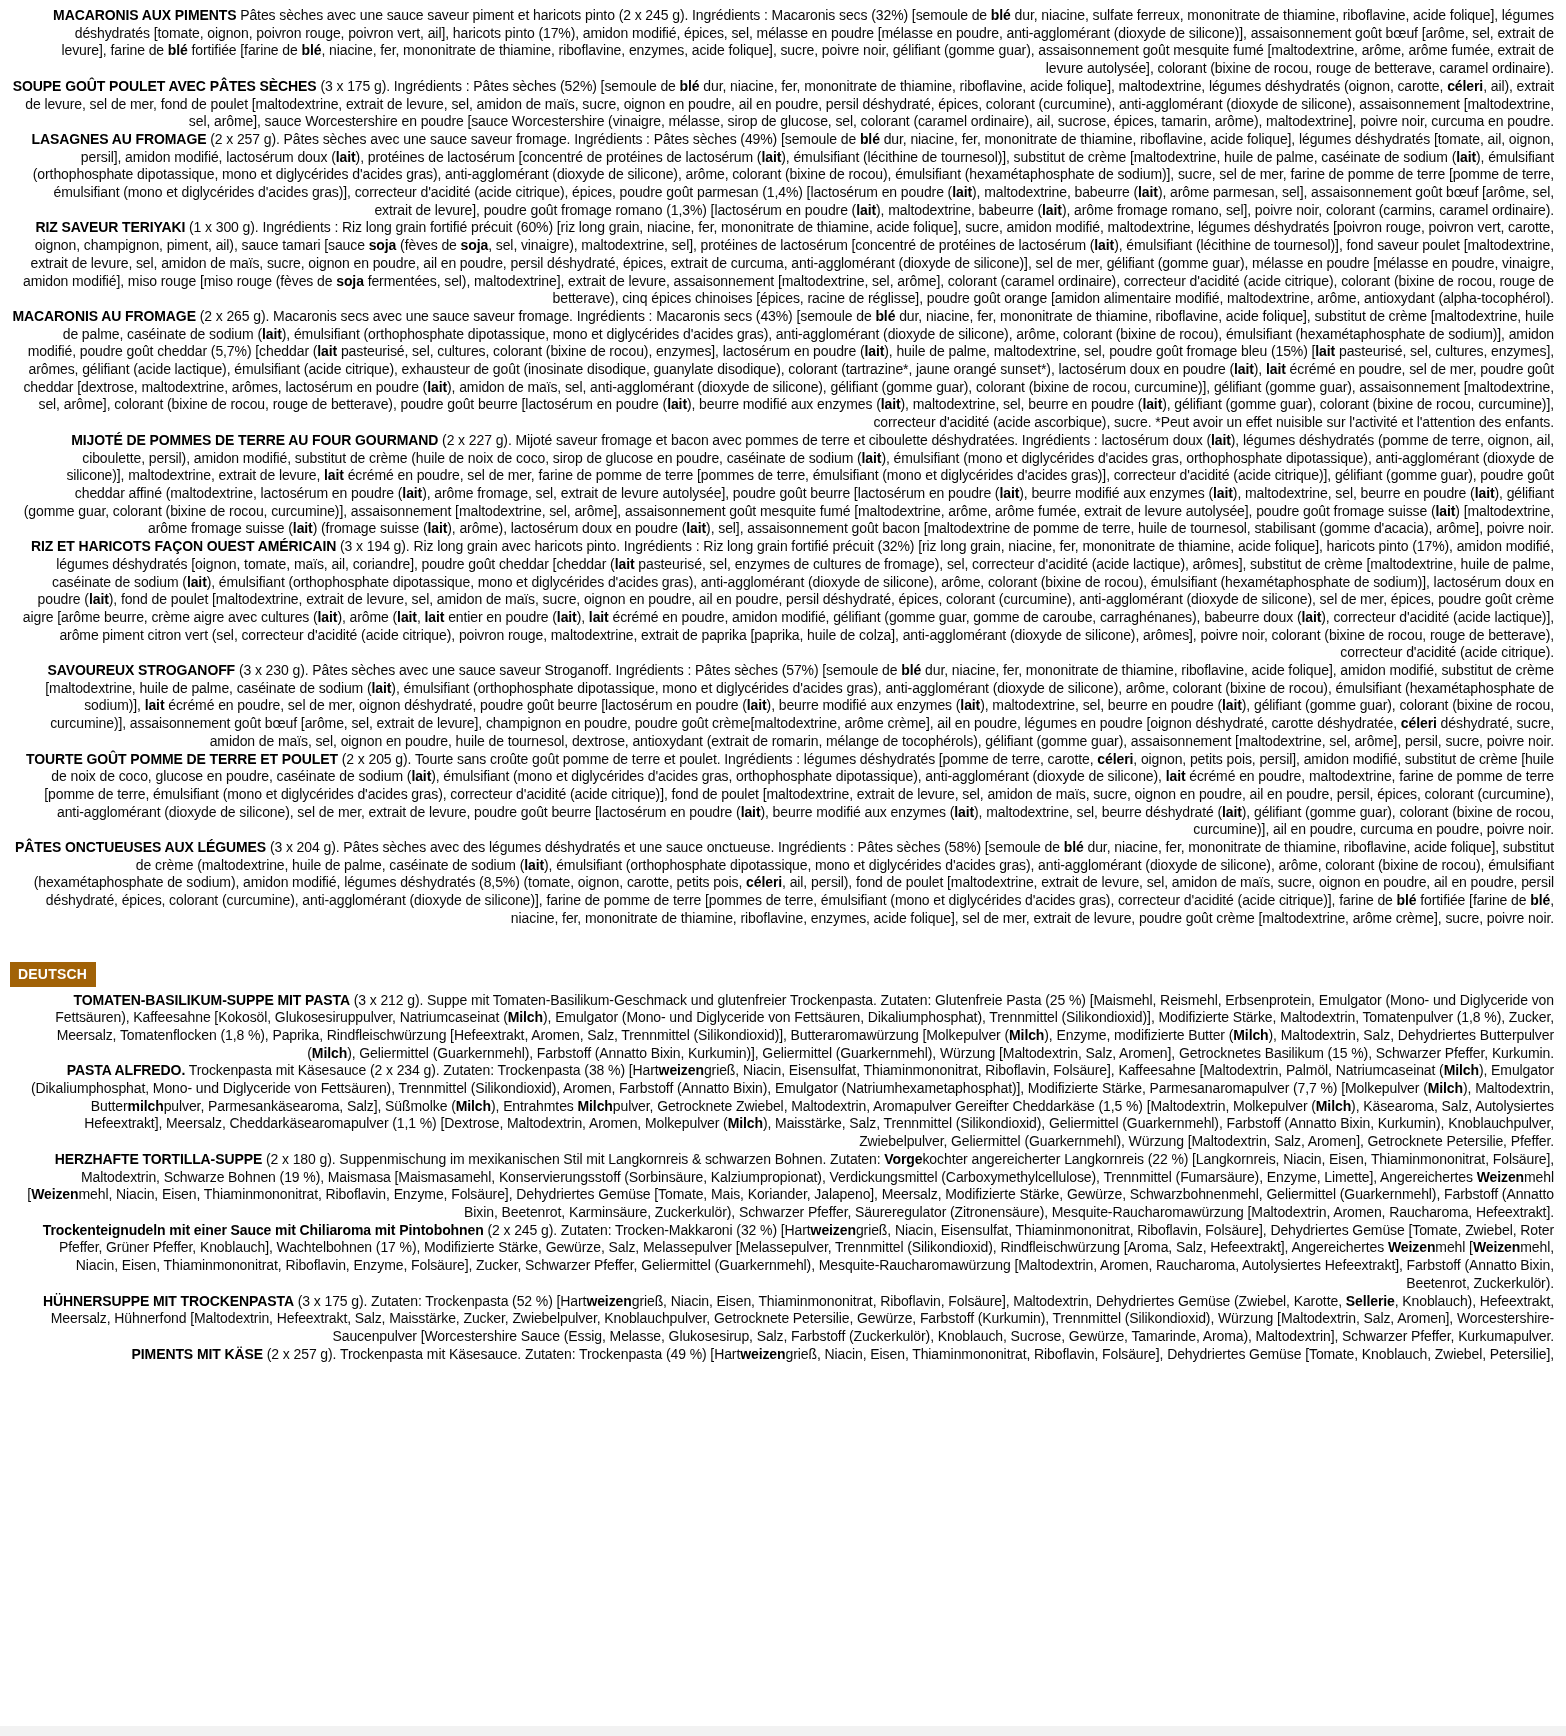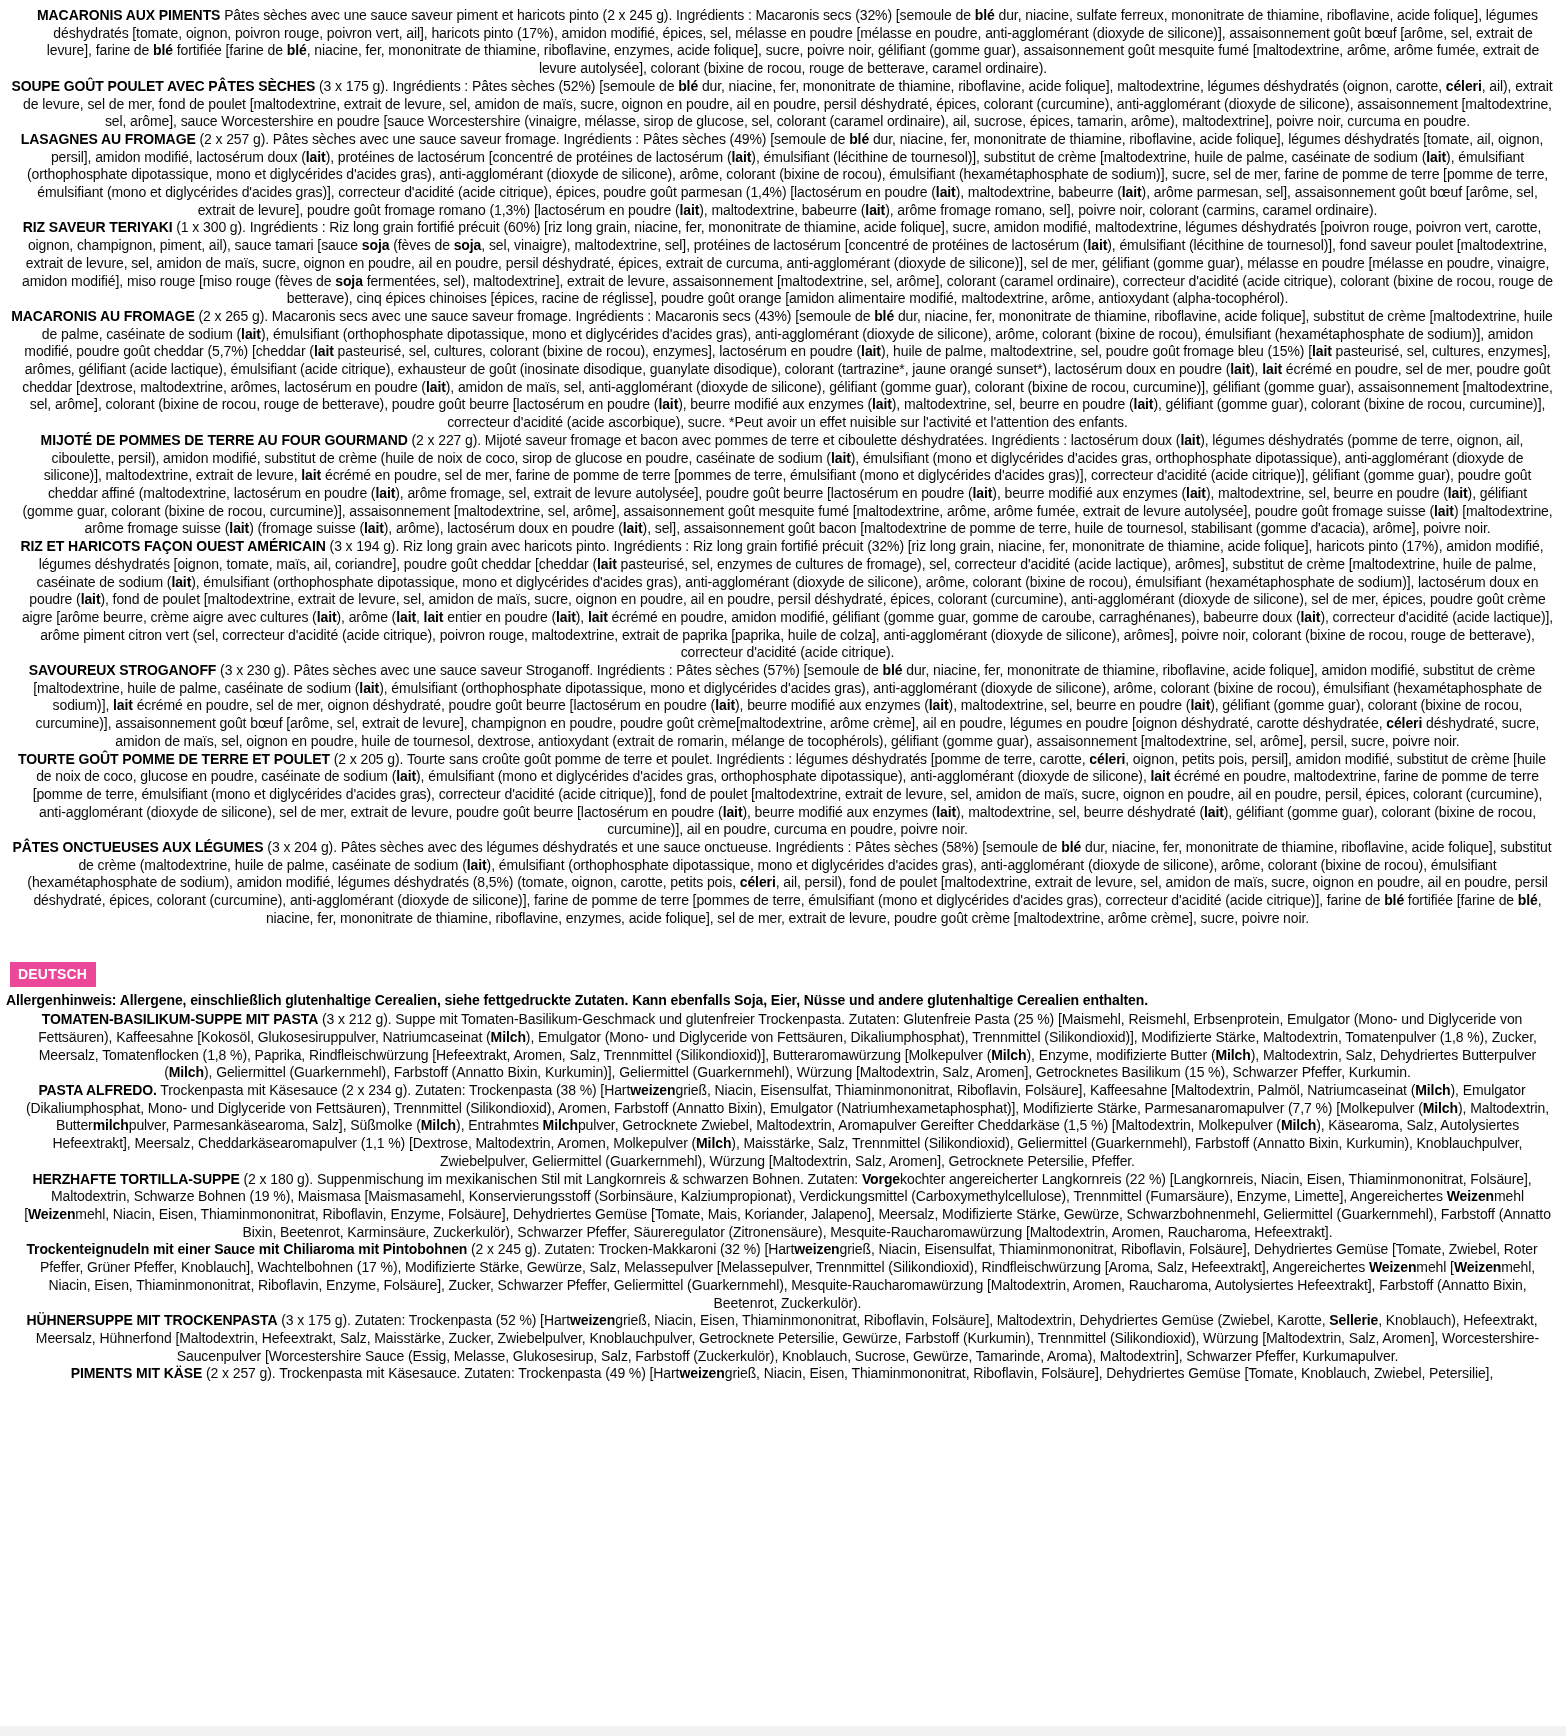--- a/index.html
+++ b/index.html
@@ -12,28 +12,28 @@
     overflow: hidden;
   }
   .sheet { padding: 7px 12px 0 0; }
   .para {
     font-size: 14px;
     line-height: 17.7px;
     letter-spacing: -0.1px;
     padding-left: 21px;
     text-indent: -11px;
     margin: 0;
-    text-align: center;
+    text-align: right;
   }
   .para.indent-extra { padding-left: 32px; }
   .para b { font-weight: 700; color: #000; }
   .title { font-weight: 700; color: #000; }
   .lang-tab {
     display: inline-block;
-    background: #ec4899;
+    background: #a16207;
     color: #ffffff;
     font-weight: 700;
     font-size: 14px;
     letter-spacing: 0.2px;
     padding: 4px 9px 5px 8px;
     margin: 34px 0 5px 10px;
   }
   .allergen {
     font-weight: 700;
     font-size: 14px;
@@ -64,21 +64,20 @@
     <p class="para"><span class="title">MACARONIS AU FROMAGE</span> <span>(2 x 265 g). Macaronis secs avec une sauce saveur fromage. Ingrédients : Macaronis secs (43%) [semoule de <b>blé</b> dur, niacine, fer, mononitrate de thiamine, riboflavine, acide folique], substitut de crème [maltodextrine, huile de palme, caséinate de sodium (<b>lait</b>), émulsifiant (orthophosphate dipotassique, mono et diglycérides d'acides gras), anti-agglomérant (dioxyde de silicone), arôme, colorant (bixine de rocou), émulsifiant (hexamétaphosphate de sodium)], amidon modifié, poudre goût cheddar (5,7%) [cheddar (<b>lait</b> pasteurisé, sel, cultures, colorant (bixine de rocou), enzymes], lactosérum en poudre (<b>lait</b>), huile de palme, maltodextrine, sel, poudre goût fromage bleu (15%) [<b>lait</b> pasteurisé, sel, cultures, enzymes], arômes, gélifiant (acide lactique), émulsifiant (acide citrique), exhausteur de goût (inosinate disodique, guanylate disodique), colorant (tartrazine*, jaune orangé sunset*), lactosérum doux en poudre (<b>lait</b>), <b>lait</b> écrémé en poudre, sel de mer, poudre goût cheddar [dextrose, maltodextrine, arômes, lactosérum en poudre (<b>lait</b>), amidon de maïs, sel, anti-agglomérant (dioxyde de silicone), gélifiant (gomme guar), colorant (bixine de rocou, curcumine)], gélifiant (gomme guar), assaisonnement [maltodextrine, sel, arôme], colorant (bixine de rocou, rouge de betterave), poudre goût beurre [lactosérum en poudre (<b>lait</b>), beurre modifié aux enzymes (<b>lait</b>), maltodextrine, sel, beurre en poudre (<b>lait</b>), gélifiant (gomme guar), colorant (bixine de rocou, curcumine)], correcteur d'acidité (acide ascorbique), sucre. *Peut avoir un effet nuisible sur l'activité et l'attention des enfants.</span></p>
     <p class="para"><span class="title">MIJOTÉ DE POMMES DE TERRE AU FOUR GOURMAND</span> <span>(2 x 227 g). Mijoté saveur fromage et bacon avec pommes de terre et ciboulette déshydratées. Ingrédients : lactosérum doux (<b>lait</b>), légumes déshydratés (pomme de terre, oignon, ail, ciboulette, persil), amidon modifié, substitut de crème (huile de noix de coco, sirop de glucose en poudre, caséinate de sodium (<b>lait</b>), émulsifiant (mono et diglycérides d'acides gras, orthophosphate dipotassique), anti-agglomérant (dioxyde de silicone)], maltodextrine, extrait de levure, <b>lait</b> écrémé en poudre, sel de mer, farine de pomme de terre [pommes de terre, émulsifiant (mono et diglycérides d'acides gras)], correcteur d'acidité (acide citrique)], gélifiant (gomme guar), poudre goût cheddar affiné (maltodextrine, lactosérum en poudre (<b>lait</b>), arôme fromage, sel, extrait de levure autolysée], poudre goût beurre [lactosérum en poudre (<b>lait</b>), beurre modifié aux enzymes (<b>lait</b>), maltodextrine, sel, beurre en poudre (<b>lait</b>), gélifiant (gomme guar, colorant (bixine de rocou, curcumine)], assaisonnement [maltodextrine, sel, arôme], assaisonnement goût mesquite fumé [maltodextrine, arôme, arôme fumée, extrait de levure autolysée], poudre goût fromage suisse (<b>lait</b>) [maltodextrine, arôme fromage suisse (<b>lait</b>) (fromage suisse (<b>lait</b>), arôme), lactosérum doux en poudre (<b>lait</b>), sel], assaisonnement goût bacon [maltodextrine de pomme de terre, huile de tournesol, stabilisant (gomme d'acacia), arôme], poivre noir.</span></p>
     <p class="para"><span class="title">RIZ ET HARICOTS FAÇON OUEST AMÉRICAIN</span> <span>(3 x 194 g). Riz long grain avec haricots pinto. Ingrédients : Riz long grain fortifié précuit (32%) [riz long grain, niacine, fer, mononitrate de thiamine, acide folique], haricots pinto (17%), amidon modifié, légumes déshydratés [oignon, tomate, maïs, ail, coriandre], poudre goût cheddar [cheddar (<b>lait</b> pasteurisé, sel, enzymes de cultures de fromage), sel, correcteur d'acidité (acide lactique), arômes], substitut de crème [maltodextrine, huile de palme, caséinate de sodium (<b>lait</b>), émulsifiant (orthophosphate dipotassique, mono et diglycérides d'acides gras), anti-agglomérant (dioxyde de silicone), arôme, colorant (bixine de rocou), émulsifiant (hexamétaphosphate de sodium)], lactosérum doux en poudre (<b>lait</b>), fond de poulet [maltodextrine, extrait de levure, sel, amidon de maïs, sucre, oignon en poudre, ail en poudre, persil déshydraté, épices, colorant (curcumine), anti-agglomérant (dioxyde de silicone), sel de mer, épices, poudre goût crème aigre [arôme beurre, crème aigre avec cultures (<b>lait</b>), arôme (<b>lait</b>, <b>lait</b> entier en poudre (<b>lait</b>), <b>lait</b> écrémé en poudre, amidon modifié, gélifiant (gomme guar, gomme de caroube, carraghénanes), babeurre doux (<b>lait</b>), correcteur d'acidité (acide lactique)], arôme piment citron vert (sel, correcteur d'acidité (acide citrique), poivron rouge, maltodextrine, extrait de paprika [paprika, huile de colza], anti-agglomérant (dioxyde de silicone), arômes], poivre noir, colorant (bixine de rocou, rouge de betterave), correcteur d'acidité (acide citrique).</span></p>
     <p class="para"><span class="title">SAVOUREUX STROGANOFF</span> <span>(3 x 230 g). Pâtes sèches avec une sauce saveur Stroganoff. Ingrédients : Pâtes sèches (57%) [semoule de <b>blé</b> dur, niacine, fer, mononitrate de thiamine, riboflavine, acide folique], amidon modifié, substitut de crème [maltodextrine, huile de palme, caséinate de sodium (<b>lait</b>), émulsifiant (orthophosphate dipotassique, mono et diglycérides d'acides gras), anti-agglomérant (dioxyde de silicone), arôme, colorant (bixine de rocou), émulsifiant (hexamétaphosphate de sodium)], <b>lait</b> écrémé en poudre, sel de mer, oignon déshydraté, poudre goût beurre [lactosérum en poudre (<b>lait</b>), beurre modifié aux enzymes (<b>lait</b>), maltodextrine, sel, beurre en poudre (<b>lait</b>), gélifiant (gomme guar), colorant (bixine de rocou, curcumine)], assaisonnement goût bœuf [arôme, sel, extrait de levure], champignon en poudre, poudre goût crème[maltodextrine, arôme crème], ail en poudre, légumes en poudre [oignon déshydraté, carotte déshydratée, <b>céleri</b> déshydraté, sucre, amidon de maïs, sel, oignon en poudre, huile de tournesol, dextrose, antioxydant (extrait de romarin, mélange de tocophérols), gélifiant (gomme guar), assaisonnement [maltodextrine, sel, arôme], persil, sucre, poivre noir.</span></p>
     <p class="para"><span class="title">TOURTE GOÛT POMME DE TERRE ET POULET</span> <span>(2 x 205 g). Tourte sans croûte goût pomme de terre et poulet. Ingrédients : légumes déshydratés [pomme de terre, carotte, <b>céleri</b>, oignon, petits pois, persil], amidon modifié, substitut de crème [huile de noix de coco, glucose en poudre, caséinate de sodium (<b>lait</b>), émulsifiant (mono et diglycérides d'acides gras, orthophosphate dipotassique), anti-agglomérant (dioxyde de silicone), <b>lait</b> écrémé en poudre, maltodextrine, farine de pomme de terre [pomme de terre, émulsifiant (mono et diglycérides d'acides gras), correcteur d'acidité (acide citrique)], fond de poulet [maltodextrine, extrait de levure, sel, amidon de maïs, sucre, oignon en poudre, ail en poudre, persil, épices, colorant (curcumine), anti-agglomérant (dioxyde de silicone), sel de mer, extrait de levure, poudre goût beurre [lactosérum en poudre (<b>lait</b>), beurre modifié aux enzymes (<b>lait</b>), maltodextrine, sel, beurre déshydraté (<b>lait</b>), gélifiant (gomme guar), colorant (bixine de rocou, curcumine)], ail en poudre, curcuma en poudre, poivre noir.</span></p>
     <p class="para"><span class="title">PÂTES ONCTUEUSES AUX LÉGUMES</span> <span>(3 x 204 g). Pâtes sèches avec des légumes déshydratés et une sauce onctueuse. Ingrédients : Pâtes sèches (58%) [semoule de <b>blé</b> dur, niacine, fer, mononitrate de thiamine, riboflavine, acide folique], substitut de crème (maltodextrine, huile de palme, caséinate de sodium (<b>lait</b>), émulsifiant (orthophosphate dipotassique, mono et diglycérides d'acides gras), anti-agglomérant (dioxyde de silicone), arôme, colorant (bixine de rocou), émulsifiant (hexamétaphosphate de sodium), amidon modifié, légumes déshydratés (8,5%) (tomate, oignon, carotte, petits pois, <b>céleri</b>, ail, persil), fond de poulet [maltodextrine, extrait de levure, sel, amidon de maïs, sucre, oignon en poudre, ail en poudre, persil déshydraté, épices, colorant (curcumine), anti-agglomérant (dioxyde de silicone)], farine de pomme de terre [pommes de terre, émulsifiant (mono et diglycérides d'acides gras), correcteur d'acidité (acide citrique)], farine de <b>blé</b> fortifiée [farine de <b>blé</b>, niacine, fer, mononitrate de thiamine, riboflavine, enzymes, acide folique], sel de mer, extrait de levure, poudre goût crème [maltodextrine, arôme crème], sucre, poivre noir.</span></p>
   </div>
 
   <div class="lang-tab">DEUTSCH</div>
 
-  <p class="allergen">Allergenhinweis: Allergene, einschließlich glutenhaltige Cerealien, siehe fettgedruckte Zutaten. Kann ebenfalls Soja, Eier, Nüsse und andere glutenhaltige Cerealien enthalten.</p>
 
   <div>
     <p class="para"><span class="title">TOMATEN-BASILIKUM-SUPPE MIT PASTA</span> <span>(3 x 212 g). Suppe mit Tomaten-Basilikum-Geschmack und glutenfreier Trockenpasta. Zutaten: Glutenfreie Pasta (25 %) [Maismehl, Reismehl, Erbsenprotein, Emulgator (Mono- und Diglyceride von Fettsäuren), Kaffeesahne [Kokosöl, Glukosesiruppulver, Natriumcaseinat (<b>Milch</b>), Emulgator (Mono- und Diglyceride von Fettsäuren, Dikaliumphosphat), Trennmittel (Silikondioxid)], Modifizierte Stärke, Maltodextrin, Tomatenpulver (1,8 %), Zucker, Meersalz, Tomatenflocken (1,8 %), Paprika, Rindfleischwürzung [Hefeextrakt, Aromen, Salz, Trennmittel (Silikondioxid)], Butteraromawürzung [Molkepulver (<b>Milch</b>), Enzyme, modifizierte Butter (<b>Milch</b>), Maltodextrin, Salz, Dehydriertes Butterpulver (<b>Milch</b>), Geliermittel (Guarkernmehl), Farbstoff (Annatto Bixin, Kurkumin)], Geliermittel (Guarkernmehl), Würzung [Maltodextrin, Salz, Aromen], Getrocknetes Basilikum (15 %), Schwarzer Pfeffer, Kurkumin.</span></p>
     <p class="para"><span class="title">PASTA ALFREDO.</span> <span>Trockenpasta mit Käsesauce (2 x 234 g). Zutaten: Trockenpasta (38 %) [Hart<b>weizen</b>grieß, Niacin, Eisensulfat, Thiaminmononitrat, Riboflavin, Folsäure], Kaffeesahne [Maltodextrin, Palmöl, Natriumcaseinat (<b>Milch</b>), Emulgator (Dikaliumphosphat, Mono- und Diglyceride von Fettsäuren), Trennmittel (Silikondioxid), Aromen, Farbstoff (Annatto Bixin), Emulgator (Natriumhexametaphosphat)], Modifizierte Stärke, Parmesanaromapulver (7,7 %) [Molkepulver (<b>Milch</b>), Maltodextrin, Butter<b>milch</b>pulver, Parmesankäsearoma, Salz], Süßmolke (<b>Milch</b>), Entrahmtes <b>Milch</b>pulver, Getrocknete Zwiebel, Maltodextrin, Aromapulver Gereifter Cheddarkäse (1,5 %) [Maltodextrin, Molkepulver (<b>Milch</b>), Käsearoma, Salz, Autolysiertes Hefeextrakt], Meersalz, Cheddarkäsearomapulver (1,1 %) [Dextrose, Maltodextrin, Aromen, Molkepulver (<b>Milch</b>), Maisstärke, Salz, Trennmittel (Silikondioxid), Geliermittel (Guarkernmehl), Farbstoff (Annatto Bixin, Kurkumin), Knoblauchpulver, Zwiebelpulver, Geliermittel (Guarkernmehl), Würzung [Maltodextrin, Salz, Aromen], Getrocknete Petersilie, Pfeffer.</span></p>
     <p class="para"><span class="title">HERZHAFTE TORTILLA-SUPPE</span> <span>(2 x 180 g). Suppenmischung im mexikanischen Stil mit Langkornreis &amp; schwarzen Bohnen. Zutaten: <b>Vorge</b>kochter angereicherter Langkornreis (22 %) [Langkornreis, Niacin, Eisen, Thiaminmononitrat, Folsäure], Maltodextrin, Schwarze Bohnen (19 %), Maismasa [Maismasamehl, Konservierungsstoff (Sorbinsäure, Kalziumpropionat), Verdickungsmittel (Carboxymethylcellulose), Trennmittel (Fumarsäure), Enzyme, Limette], Angereichertes <b>Weizen</b>mehl [<b>Weizen</b>mehl, Niacin, Eisen, Thiaminmononitrat, Riboflavin, Enzyme, Folsäure], Dehydriertes Gemüse [Tomate, Mais, Koriander, Jalapeno], Meersalz, Modifizierte Stärke, Gewürze, Schwarzbohnenmehl, Geliermittel (Guarkernmehl), Farbstoff (Annatto Bixin, Beetenrot, Karminsäure, Zuckerkulör), Schwarzer Pfeffer, Säureregulator (Zitronensäure), Mesquite-Raucharomawürzung [Maltodextrin, Aromen, Raucharoma, Hefeextrakt].</span></p>
     <p class="para"><span class="title">Trockenteignudeln mit einer Sauce mit Chiliaroma mit Pintobohnen</span> <span>(2 x 245 g). Zutaten: Trocken-Makkaroni (32 %) [Hart<b>weizen</b>grieß, Niacin, Eisensulfat, Thiaminmononitrat, Riboflavin, Folsäure], Dehydriertes Gemüse [Tomate, Zwiebel, Roter Pfeffer, Grüner Pfeffer, Knoblauch], Wachtelbohnen (17 %), Modifizierte Stärke, Gewürze, Salz, Melassepulver [Melassepulver, Trennmittel (Silikondioxid), Rindfleischwürzung [Aroma, Salz, Hefeextrakt], Angereichertes <b>Weizen</b>mehl [<b>Weizen</b>mehl, Niacin, Eisen, Thiaminmononitrat, Riboflavin, Enzyme, Folsäure], Zucker, Schwarzer Pfeffer, Geliermittel (Guarkernmehl), Mesquite-Raucharomawürzung [Maltodextrin, Aromen, Raucharoma, Autolysiertes Hefeextrakt], Farbstoff (Annatto Bixin, Beetenrot, Zuckerkulör).</span></p>
     <p class="para"><span class="title">HÜHNERSUPPE MIT TROCKENPASTA</span> <span>(3 x 175 g). Zutaten: Trockenpasta (52 %) [Hart<b>weizen</b>grieß, Niacin, Eisen, Thiaminmononitrat, Riboflavin, Folsäure], Maltodextrin, Dehydriertes Gemüse (Zwiebel, Karotte, <b>Sellerie</b>, Knoblauch), Hefeextrakt, Meersalz, Hühnerfond [Maltodextrin, Hefeextrakt, Salz, Maisstärke, Zucker, Zwiebelpulver, Knoblauchpulver, Getrocknete Petersilie, Gewürze, Farbstoff (Kurkumin), Trennmittel (Silikondioxid), Würzung [Maltodextrin, Salz, Aromen], Worcestershire-Saucenpulver [Worcestershire Sauce (Essig, Melasse, Glukosesirup, Salz, Farbstoff (Zuckerkulör), Knoblauch, Sucrose, Gewürze, Tamarinde, Aroma), Maltodextrin], Schwarzer Pfeffer, Kurkumapulver.</span></p>
     <p class="para"><span class="title">PIMENTS MIT KÄSE</span> <span>(2 x 257 g). Trockenpasta mit Käsesauce. Zutaten: Trockenpasta (49 %) [Hart<b>weizen</b>grieß, Niacin, Eisen, Thiaminmononitrat, Riboflavin, Folsäure], Dehydriertes Gemüse [Tomate, Knoblauch, Zwiebel, Petersilie],</span></p>
   </div>
 

